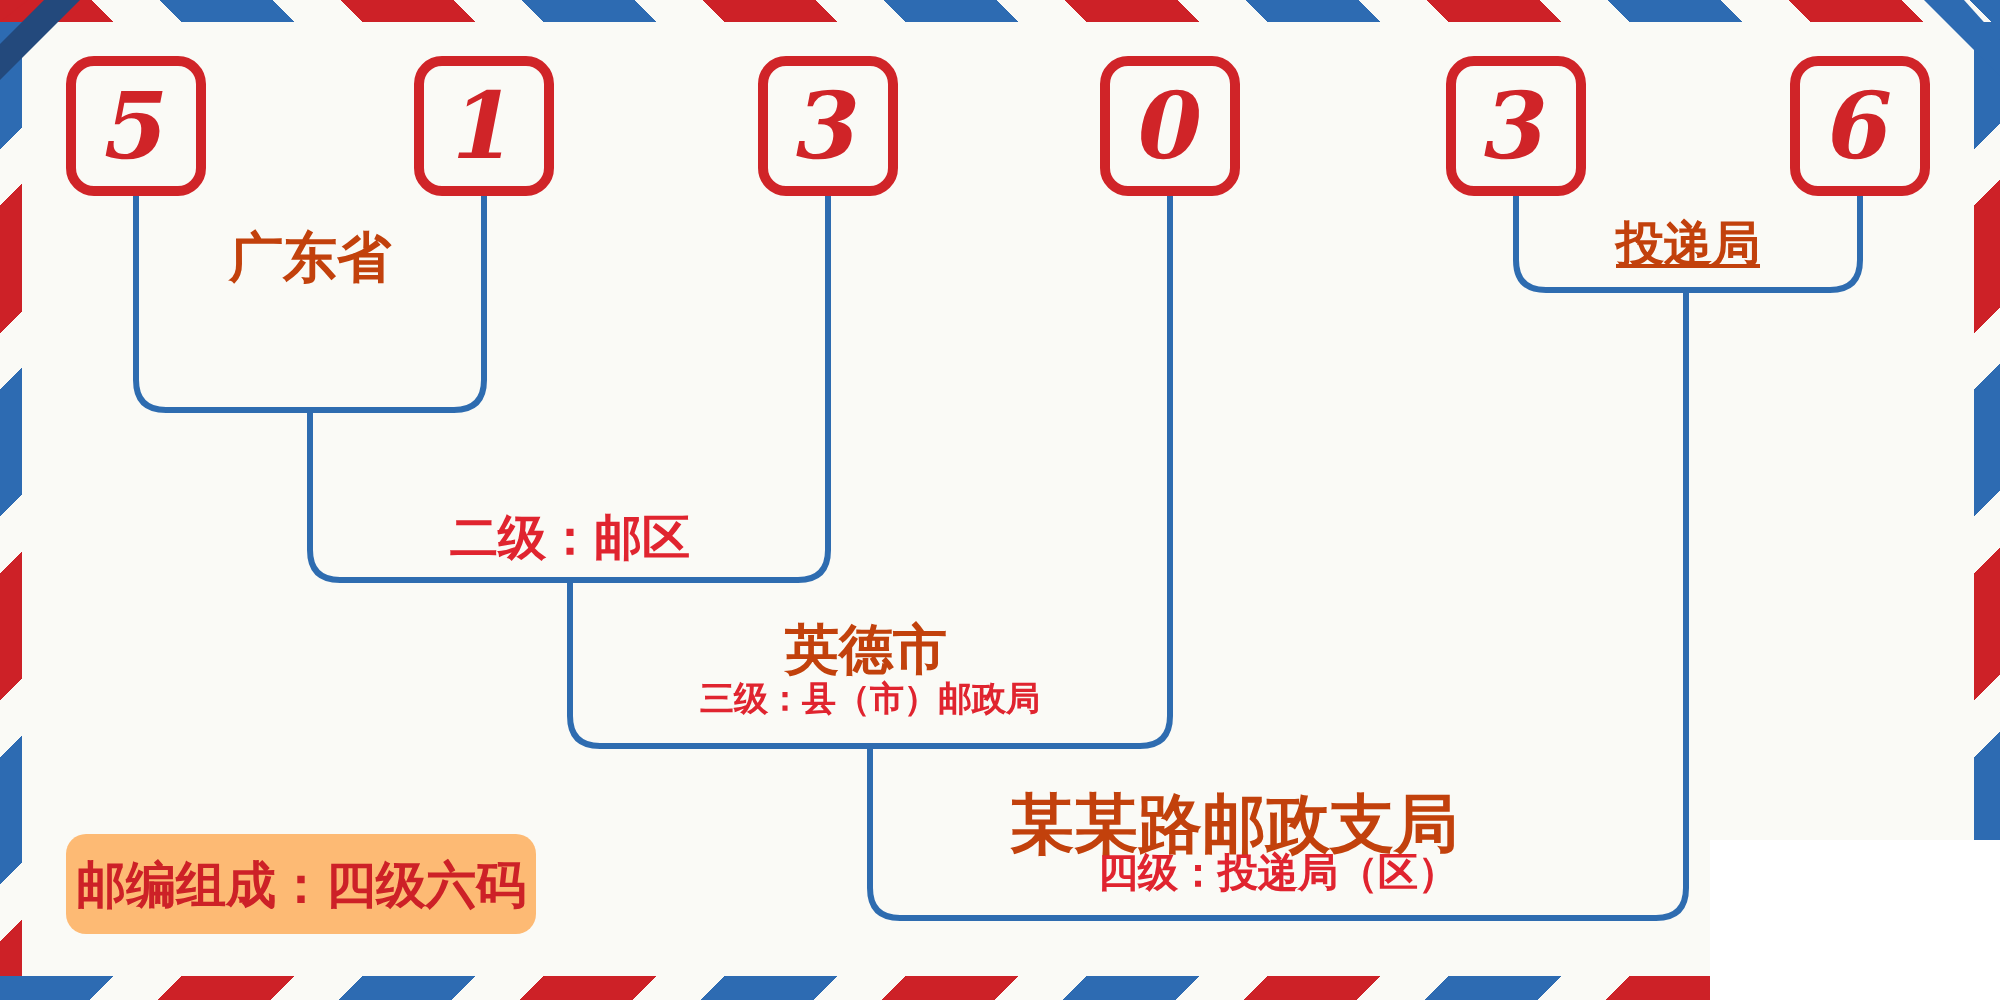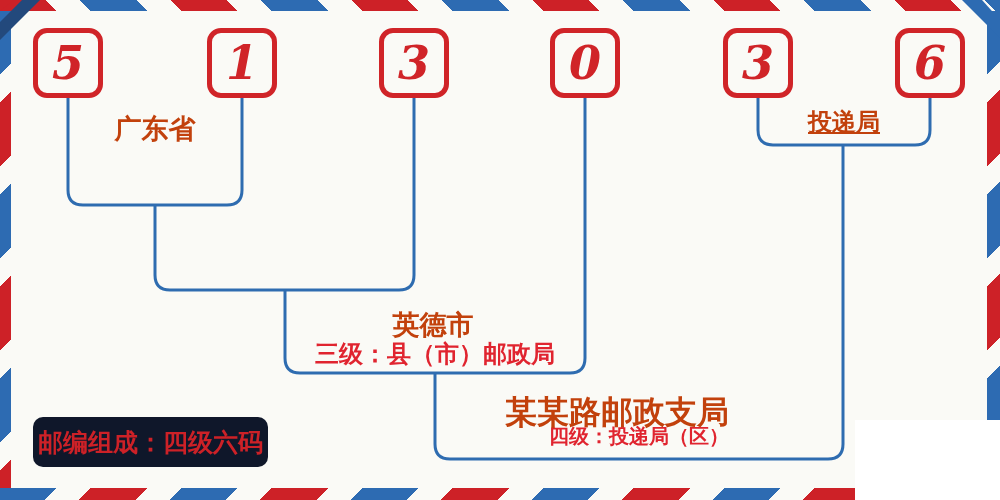--- a/index.html
+++ b/index.html
@@ -55,29 +55,29 @@
   #connectors path.link { fill:none; stroke:#2e6cb0; stroke-width:3; stroke-linejoin:round; }
 
   
   .lbl { position:absolute; text-align:center; font-weight:bold; white-space:nowrap; }
   .blue { color:#c2410c; }
   .red  { color:#e0242f; }
   .lbl-province   { left:5px;   top:111px; width:300px; font-size:27px; }
   .lbl-l1desc     { left:55px;  top:143px; width:200px; font-size:24px; line-height:29px; }
   .lbl-l2desc     { left:135px; top:253px; width:300px; font-size:24px; }
   .lbl-city       { left:285px; top:307px; width:296px; font-size:27px; }
-  .lbl-l3desc     { left:285px; top:338px; width:300px; font-size:24px;text-align:center; }
+  .lbl-l3desc     { left:285px; top:338px; width:300px; font-size:17px;text-align:center; }
   .lbl-branch     { left:694px; top:106px; width:300px; font-size:24px;text-decoration:underline; }
   .lbl-office     { left:467px; top:391px; width:300px; font-size:32px; }
   .lbl-l4desc     { left:489px; top:423px; width:300px; font-size:20px; }
 
   
   .footer-pill {
     position:absolute; left:33px; top:417px; width:235px; height:50px;
-    background:#0f172a; border-radius:10px;
+    background:#fdba74; border-radius:10px;
     display:flex; align-items:center; justify-content:center;
   }
   .footer-pill span { color:#cd2127; font-weight:bold; font-size:25px; white-space:nowrap; }
 </style>
 </head>
 <body>
 
 <div id="stage">
 
   <div class="band band-top"></div>
@@ -112,20 +112,21 @@
     <span class="digit">0</span>
   </div>
   <div class="digit-box d4">
     <span class="digit">3</span>
   </div>
   <div class="digit-box d5">
     <span class="digit">6</span>
   </div>
 
   <div class="lbl blue lbl-province">广东省</div>
+  <div class="lbl red lbl-l2desc">二级：邮区</div>
   <div class="lbl blue lbl-city">英德市</div>
   <div class="lbl red lbl-l3desc">三级：县（市）邮政局</div>
   <div class="lbl blue lbl-branch">投递局</div>
   <div class="lbl blue lbl-office">某某路邮政支局</div>
   <div class="lbl red lbl-l4desc">四级：投递局（区）</div>
 
   <div class="footer-pill">
     <span>邮编组成：四级六码</span>
   </div>
 

